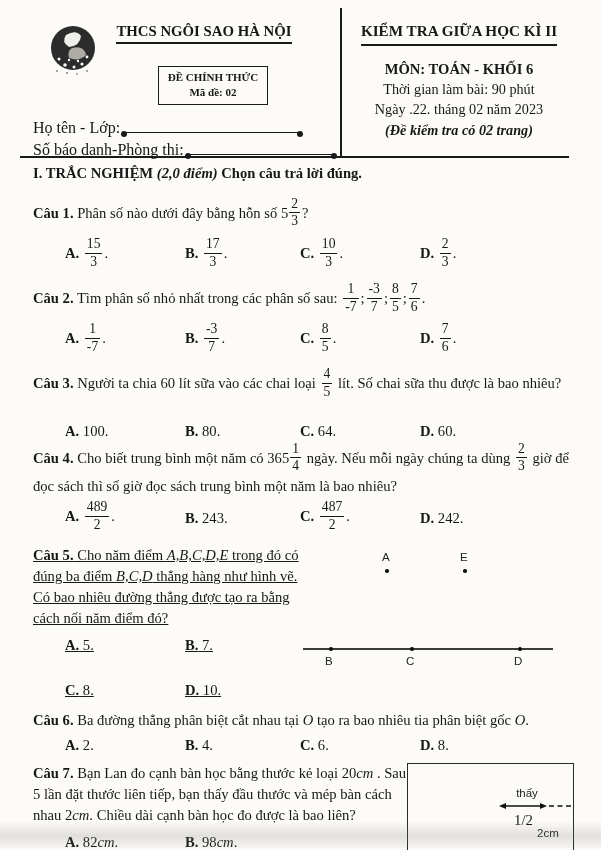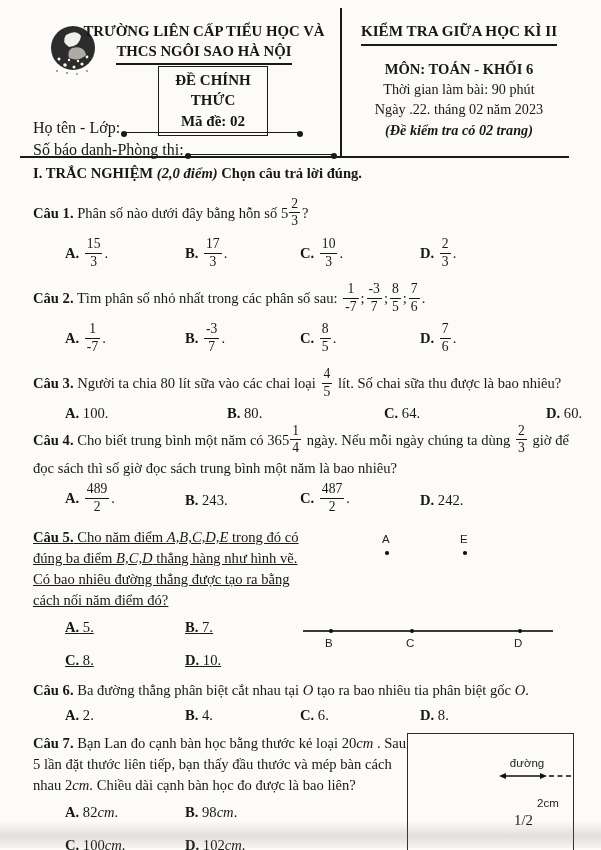--- a/index.html
+++ b/index.html
@@ -4,21 +4,21 @@
 <style>
   * { box-sizing: border-box; }
   html,body { margin:0; padding:0; }
   body { background:#e9e9e9; font-family:"Liberation Serif","DejaVu Serif",serif; }
   .page { position:relative; width:601px; height:850px; margin:0 auto; background:#fcfbf8; color:#171717; overflow:hidden; }
 
   
   .logo { position:absolute; left:47px; top:23px; }
   .school { position:absolute; left:80px; top:21px; width:248px; text-align:center; font-weight:bold; font-size:14.8px; line-height:1.38; }
   .school .uline { display:inline-block; border-bottom:2.3px solid #1a1a1a; padding-bottom:1px; }
-  .exam-box { position:absolute; left:158px; top:66px; width:110px; border:1.7px solid #1a1a1a; padding:3px 2px 4px; text-align:center; font-weight:bold; font-size:15px; line-height:1.35; }
+  .exam-box { position:absolute; left:158px; top:66px; width:110px; border:1.7px solid #1a1a1a; padding:3px 2px 4px; text-align:center; font-weight:bold; font-size:11px; line-height:1.35; }
   .vline { position:absolute; left:340px; top:8px; width:1.7px; height:149px; background:#1a1a1a; }
   .rhead { position:absolute; left:348px; top:20px; width:222px; text-align:center; font-size:14.2px; line-height:1.42; }
   .rhead .title { font-weight:bold; font-size:15.2px; margin-bottom:13px; }
   .rhead .title .uline { display:inline-block; border-bottom:2px solid #1a1a1a; padding-bottom:2px; }
   .rhead .subject { font-weight:bold; font-size:14.6px; }
   .rhead .note { font-weight:bold; font-style:italic; }
   .fillrow { position:absolute; left:33px; font-size:16px; white-space:nowrap; }
   .f1 { top:119px; } .f2 { top:141px; }
   .dotline { display:inline-block; position:relative; height:4px; border-bottom:1.7px solid #1a1a1a; margin-left:4px; }
   .dotline::before,.dotline::after { content:""; position:absolute; bottom:-4.5px; width:6px; height:6px; border-radius:50%; background:#1a1a1a; }
@@ -30,26 +30,26 @@
   .content { position:absolute; left:33px; top:163px; width:542px; font-size:14.6px; line-height:1.42; }
   .b { font-weight:bold; }
   .i { font-style:italic; }
   .mi { font-style:italic; }
   .qt { margin:0; }
   .frac { display:inline-block; text-align:center; vertical-align:middle; line-height:1.05; font-size:13.6px; margin:0 2px; transform:translateY(-2px); }
   .frac .fn { display:block; padding:0 2px 1.5px; border-bottom:1.4px solid #171717; }
   .frac .fd { display:block; padding:1px 2px 0; }
   .mixed .frac { margin-left:1px; }
   .opts4 { display:grid; grid-template-columns:120px 115px 120px 1fr; margin-left:32px; align-items:center; }
-  .opts2 { display:grid; grid-template-columns:120px 1fr; row-gap:12px; margin-left:32px; width:280px; }
+  .opts2 { display:grid; grid-template-columns:120px 1fr; row-gap:24px; margin-left:32px; width:280px; }
   .opt { white-space:nowrap; }
 
   .mt-q1t { margin-top:15px; } .mt-q1o { margin-top:8px; }
   .mt-q2t { margin-top:13px; } .mt-q2o { margin-top:8px; }
-  .mt-q3t { margin-top:13px; } .mt-q3o { margin-top:2px;gap:42px; }
+  .mt-q3t { margin-top:13px; } .mt-q3o { margin-top:20px; }
   .mt-q4t { margin-top:2px; } .mt-q4o { margin-top:6px; }
   .mt-q5  { margin-top:11px; }
   .mt-q6t { margin-top:9px; }  .mt-q6o { margin-top:5px; }
   .mt-q7  { margin-top:7px; }
 
   
   .q5block { position:relative; min-height:130px;text-decoration:underline; }
   .q5text { width:282px; margin:0; }
   .q5opts { margin-top:7px; }
   .fig5 { position:absolute; left:268px; top:4px; width:272px; height:118px; font-family:"Liberation Sans","DejaVu Sans",sans-serif; font-size:11.5px; color:#222; }
@@ -88,21 +88,20 @@
         <circle cx="22" cy="37" r="1.2" fill="#fcfbf8"></circle>
       <circle cx="31" cy="38" r="1.2" fill="#fcfbf8"></circle>
       <circle cx="10" cy="48" r="1" fill="#8b8880"></circle>
         <circle cx="20" cy="50" r="1.1" fill="#8b8880"></circle>
       <circle cx="30" cy="51" r="0.9" fill="#8b8880"></circle>
         <circle cx="40" cy="48" r="1" fill="#8b8880"></circle>
     </svg>
   </div>
 
   <div class="school">
-    <div>TRƯỜNG LIÊN CẤP TIỂU HỌC VÀ</div>
     <div><span class="uline">THCS NGÔI SAO HÀ NỘI</span></div>
   </div>
 
   <div class="exam-box">
     <div>ĐỀ CHÍNH THỨC</div>
     <div>Mã đề: 02</div>
   </div>
 
   <div class="vline"></div>
 
@@ -140,21 +139,21 @@
     </div>
 
     <p class="qt mt-q2t"><span class="b">Câu 2.</span><span> Tìm phân số nhỏ nhất trong các phân số sau: </span><span class="frac"><span class="fn">1</span><span class="fd">-7</span></span><span>;</span><span class="frac"><span class="fn">-3</span><span class="fd">7</span></span><span>;</span><span class="frac"><span class="fn">8</span><span class="fd">5</span></span><span>;</span><span class="frac"><span class="fn">7</span><span class="fd">6</span></span><span>.</span></p>
     <div class="opts4 mt-q2o">
       <span class="opt"><span class="b">A.</span> <span class="frac"><span class="fn">1</span><span class="fd">-7</span></span><span>.</span></span>
       <span class="opt"><span class="b">B.</span> <span class="frac"><span class="fn">-3</span><span class="fd">7</span></span><span>.</span></span>
       <span class="opt"><span class="b">C.</span> <span class="frac"><span class="fn">8</span><span class="fd">5</span></span><span>.</span></span>
       <span class="opt"><span class="b">D.</span> <span class="frac"><span class="fn">7</span><span class="fd">6</span></span><span>.</span></span>
     </div>
 
-    <p class="qt mt-q3t"><span class="b">Câu 3.</span><span> Người ta chia 80 lít sữa vào các chai loại </span><span class="frac"><span class="fn">4</span><span class="fd">5</span></span><span> lít. Số chai sữa thu được là bao nhiêu?</span></p>
+    <p class="qt mt-q3t"><span class="b">Câu 3.</span><span> Người ta chia 60 lít sữa vào các chai loại </span><span class="frac"><span class="fn">4</span><span class="fd">5</span></span><span> lít. Số chai sữa thu được là bao nhiêu?</span></p>
     <div class="opts4 mt-q3o">
       <span class="opt"><span class="b">A.</span> <span>100.</span></span>
       <span class="opt"><span class="b">B.</span> <span>80.</span></span>
       <span class="opt"><span class="b">C.</span> <span>64.</span></span>
       <span class="opt"><span class="b">D.</span> <span>60.</span></span>
     </div>
 
     <p class="qt mt-q4t"><span class="b">Câu 4.</span><span> Cho biết trung bình một năm có </span><span class="mixed"><span>365</span><span class="frac"><span class="fn">1</span><span class="fd">4</span></span></span><span> ngày. Nếu mỗi ngày chúng ta dùng </span><span class="frac"><span class="fn">2</span><span class="fd">3</span></span><span> giờ để đọc sách thì số giờ đọc sách trung bình một năm là bao nhiêu?</span></p>
     <div class="opts4 mt-q4o">
       <span class="opt"><span class="b">A.</span> <span class="frac"><span class="fn">489</span><span class="fd">2</span></span><span>.</span></span>
@@ -196,21 +195,21 @@
 
     <div class="q7block mt-q7">
       <p class="qt q7text"><span class="b">Câu 7.</span><span> Bạn Lan đo cạnh bàn học bằng thước kẻ loại 20</span><span class="i">cm</span><span> . Sau 5 lần đặt thước liên tiếp, bạn thấy đầu thước và mép bàn cách nhau 2</span><span class="i">cm</span><span>. Chiều dài cạnh bàn học đo được là bao liên?</span></p>
       <div class="opts2 q7opts">
         <span class="opt"><span class="b">A.</span> <span>82</span><span class="i">cm</span><span>.</span></span>
         <span class="opt"><span class="b">B.</span> <span>98</span><span class="i">cm</span><span>.</span></span>
         <span class="opt"><span class="b">C.</span> <span>100</span><span class="i">cm</span><span>.</span></span>
         <span class="opt"><span class="b">D.</span> <span>102</span><span class="i">cm</span><span>.</span></span>
       </div>
       <div class="fig7">
-        <span class="rlabel">đường</span>
+        <span class="rlabel">thấy</span>
         <svg class="arrow" width="74" height="10" viewBox="0 0 74 10" aria-hidden="true">
           <line x1="4" y1="5" x2="44" y2="5" stroke="#111" stroke-width="1.3"></line>
           <path d="M0 5 l7 -3 v6 z" fill="#111"></path>
           <path d="M48 5 l-7 -3 v6 z" fill="#111"></path>
           <line x1="50" y1="5" x2="74" y2="5" stroke="#111" stroke-width="1.5" stroke-dasharray="5 3.5"></line>
         </svg>
         <span class="glabel">2cm</span>
       </div>
     </div>
 

